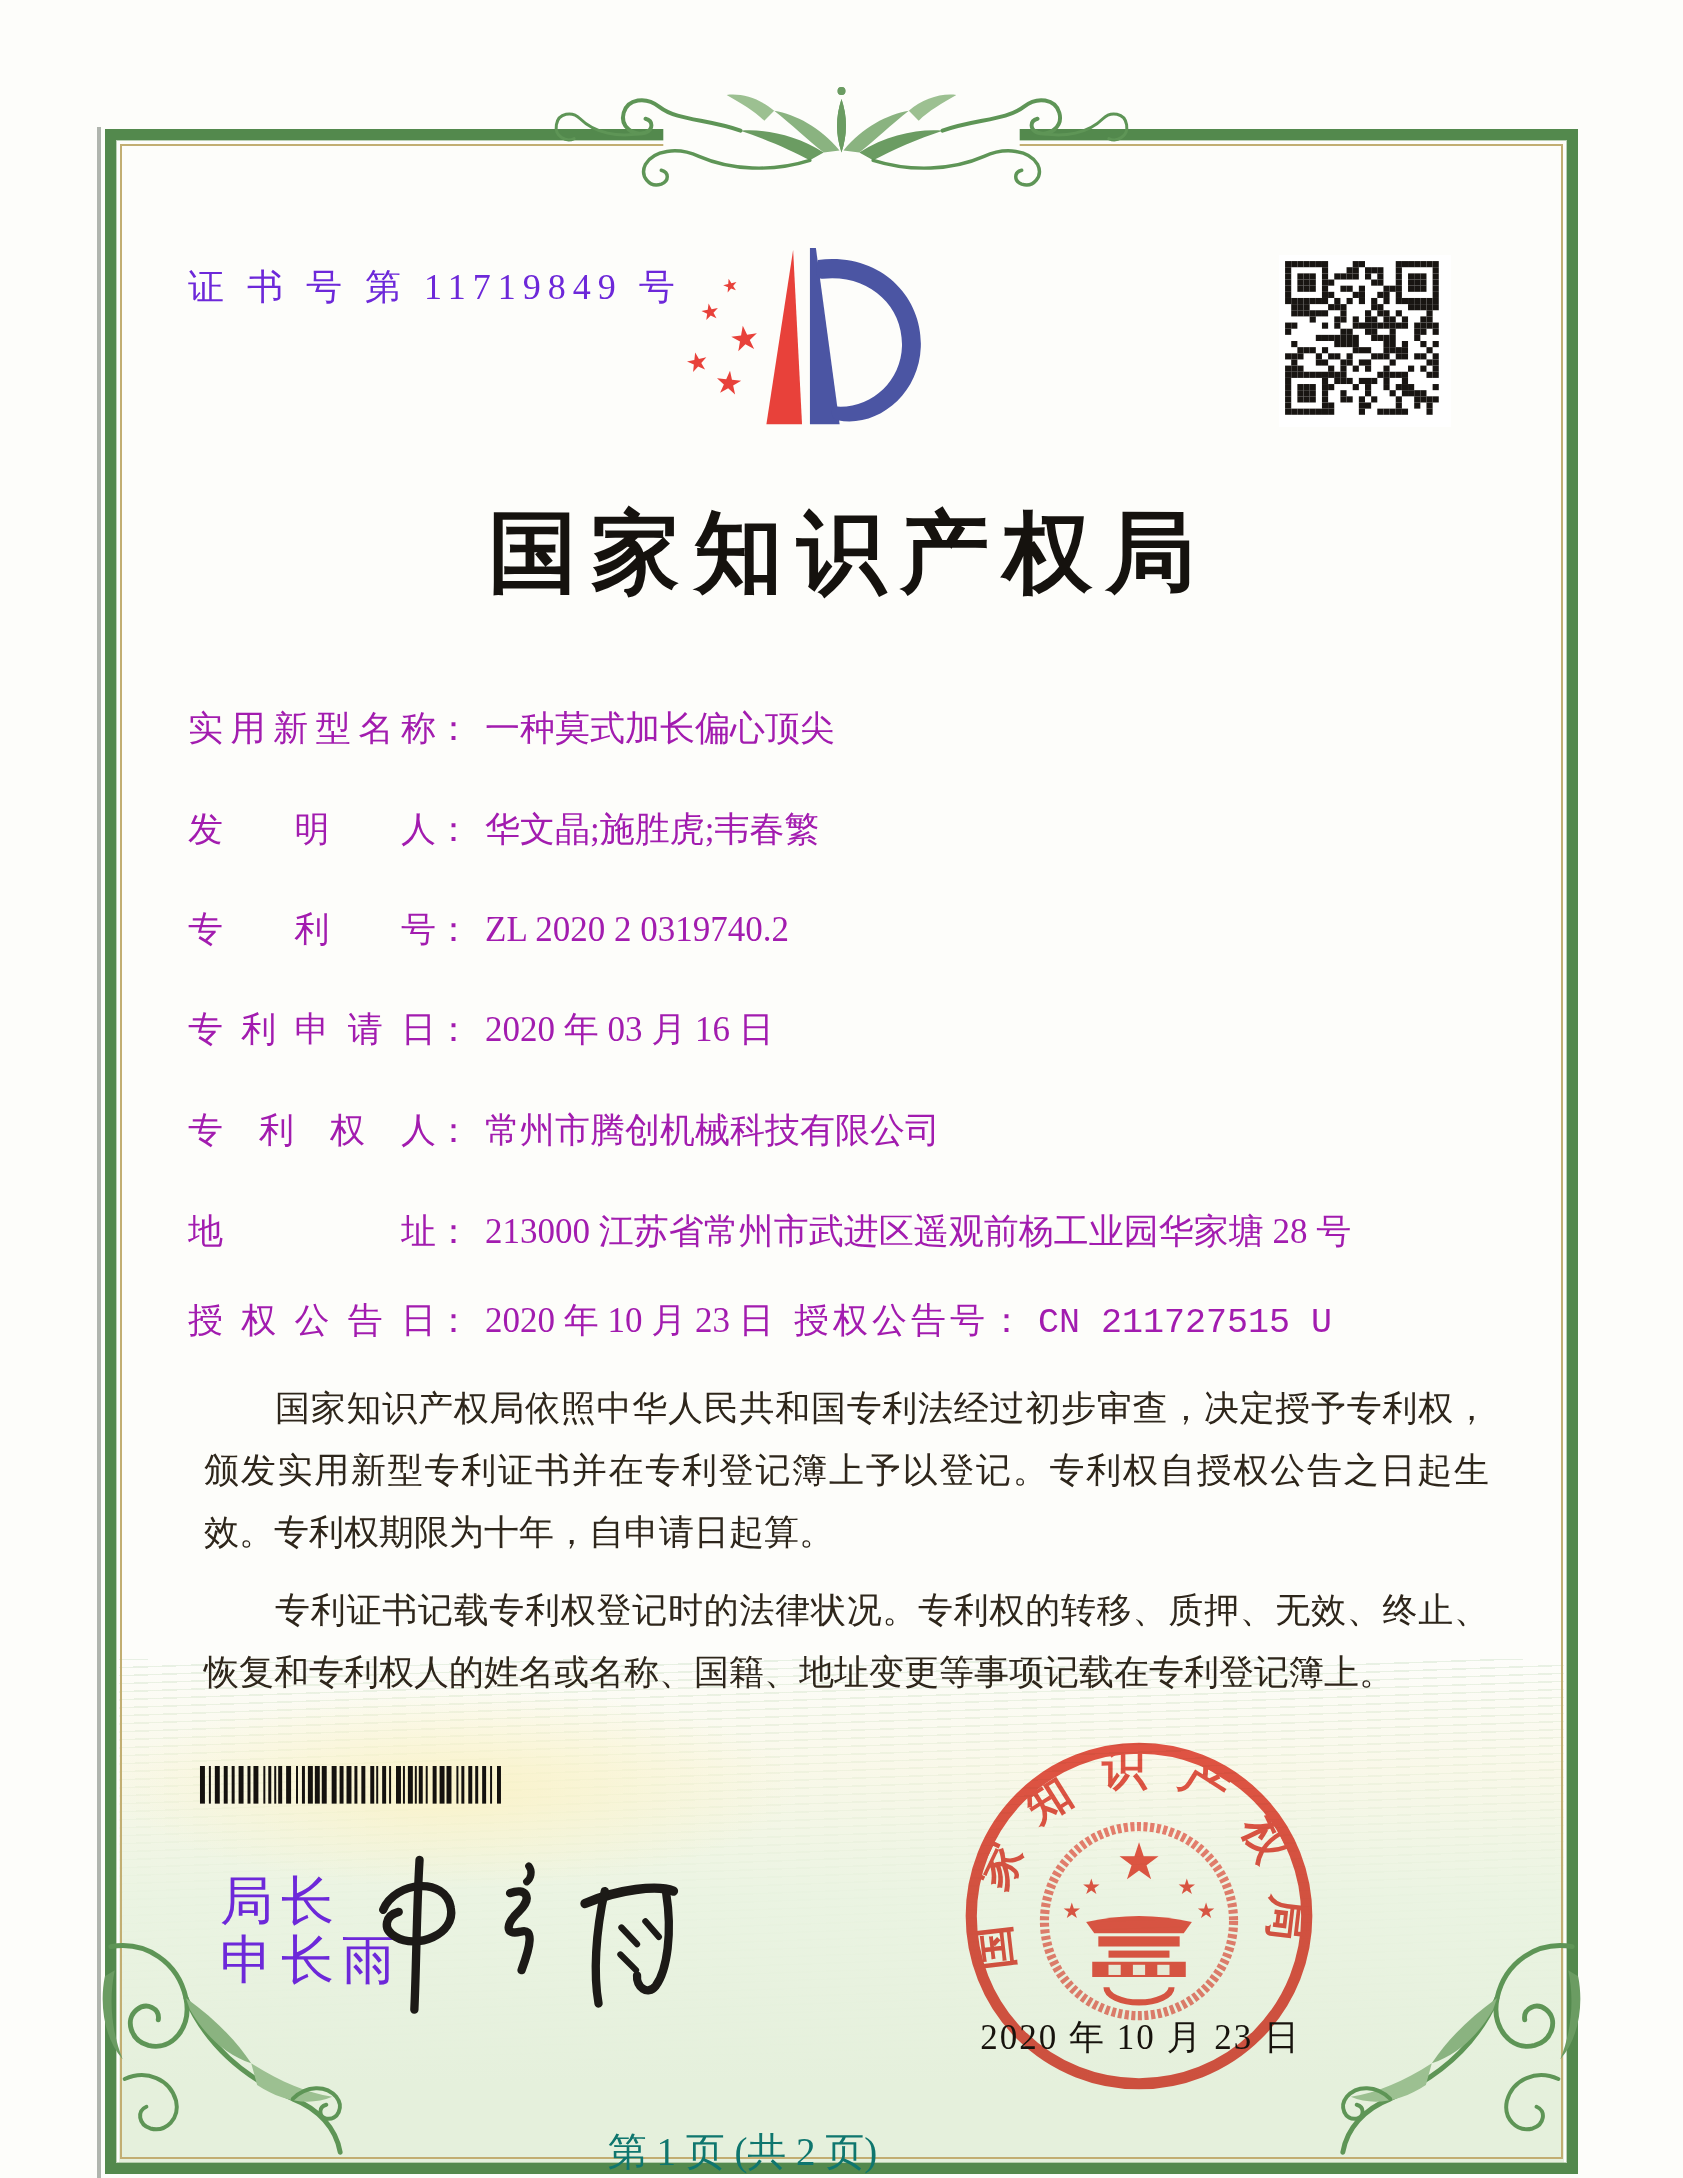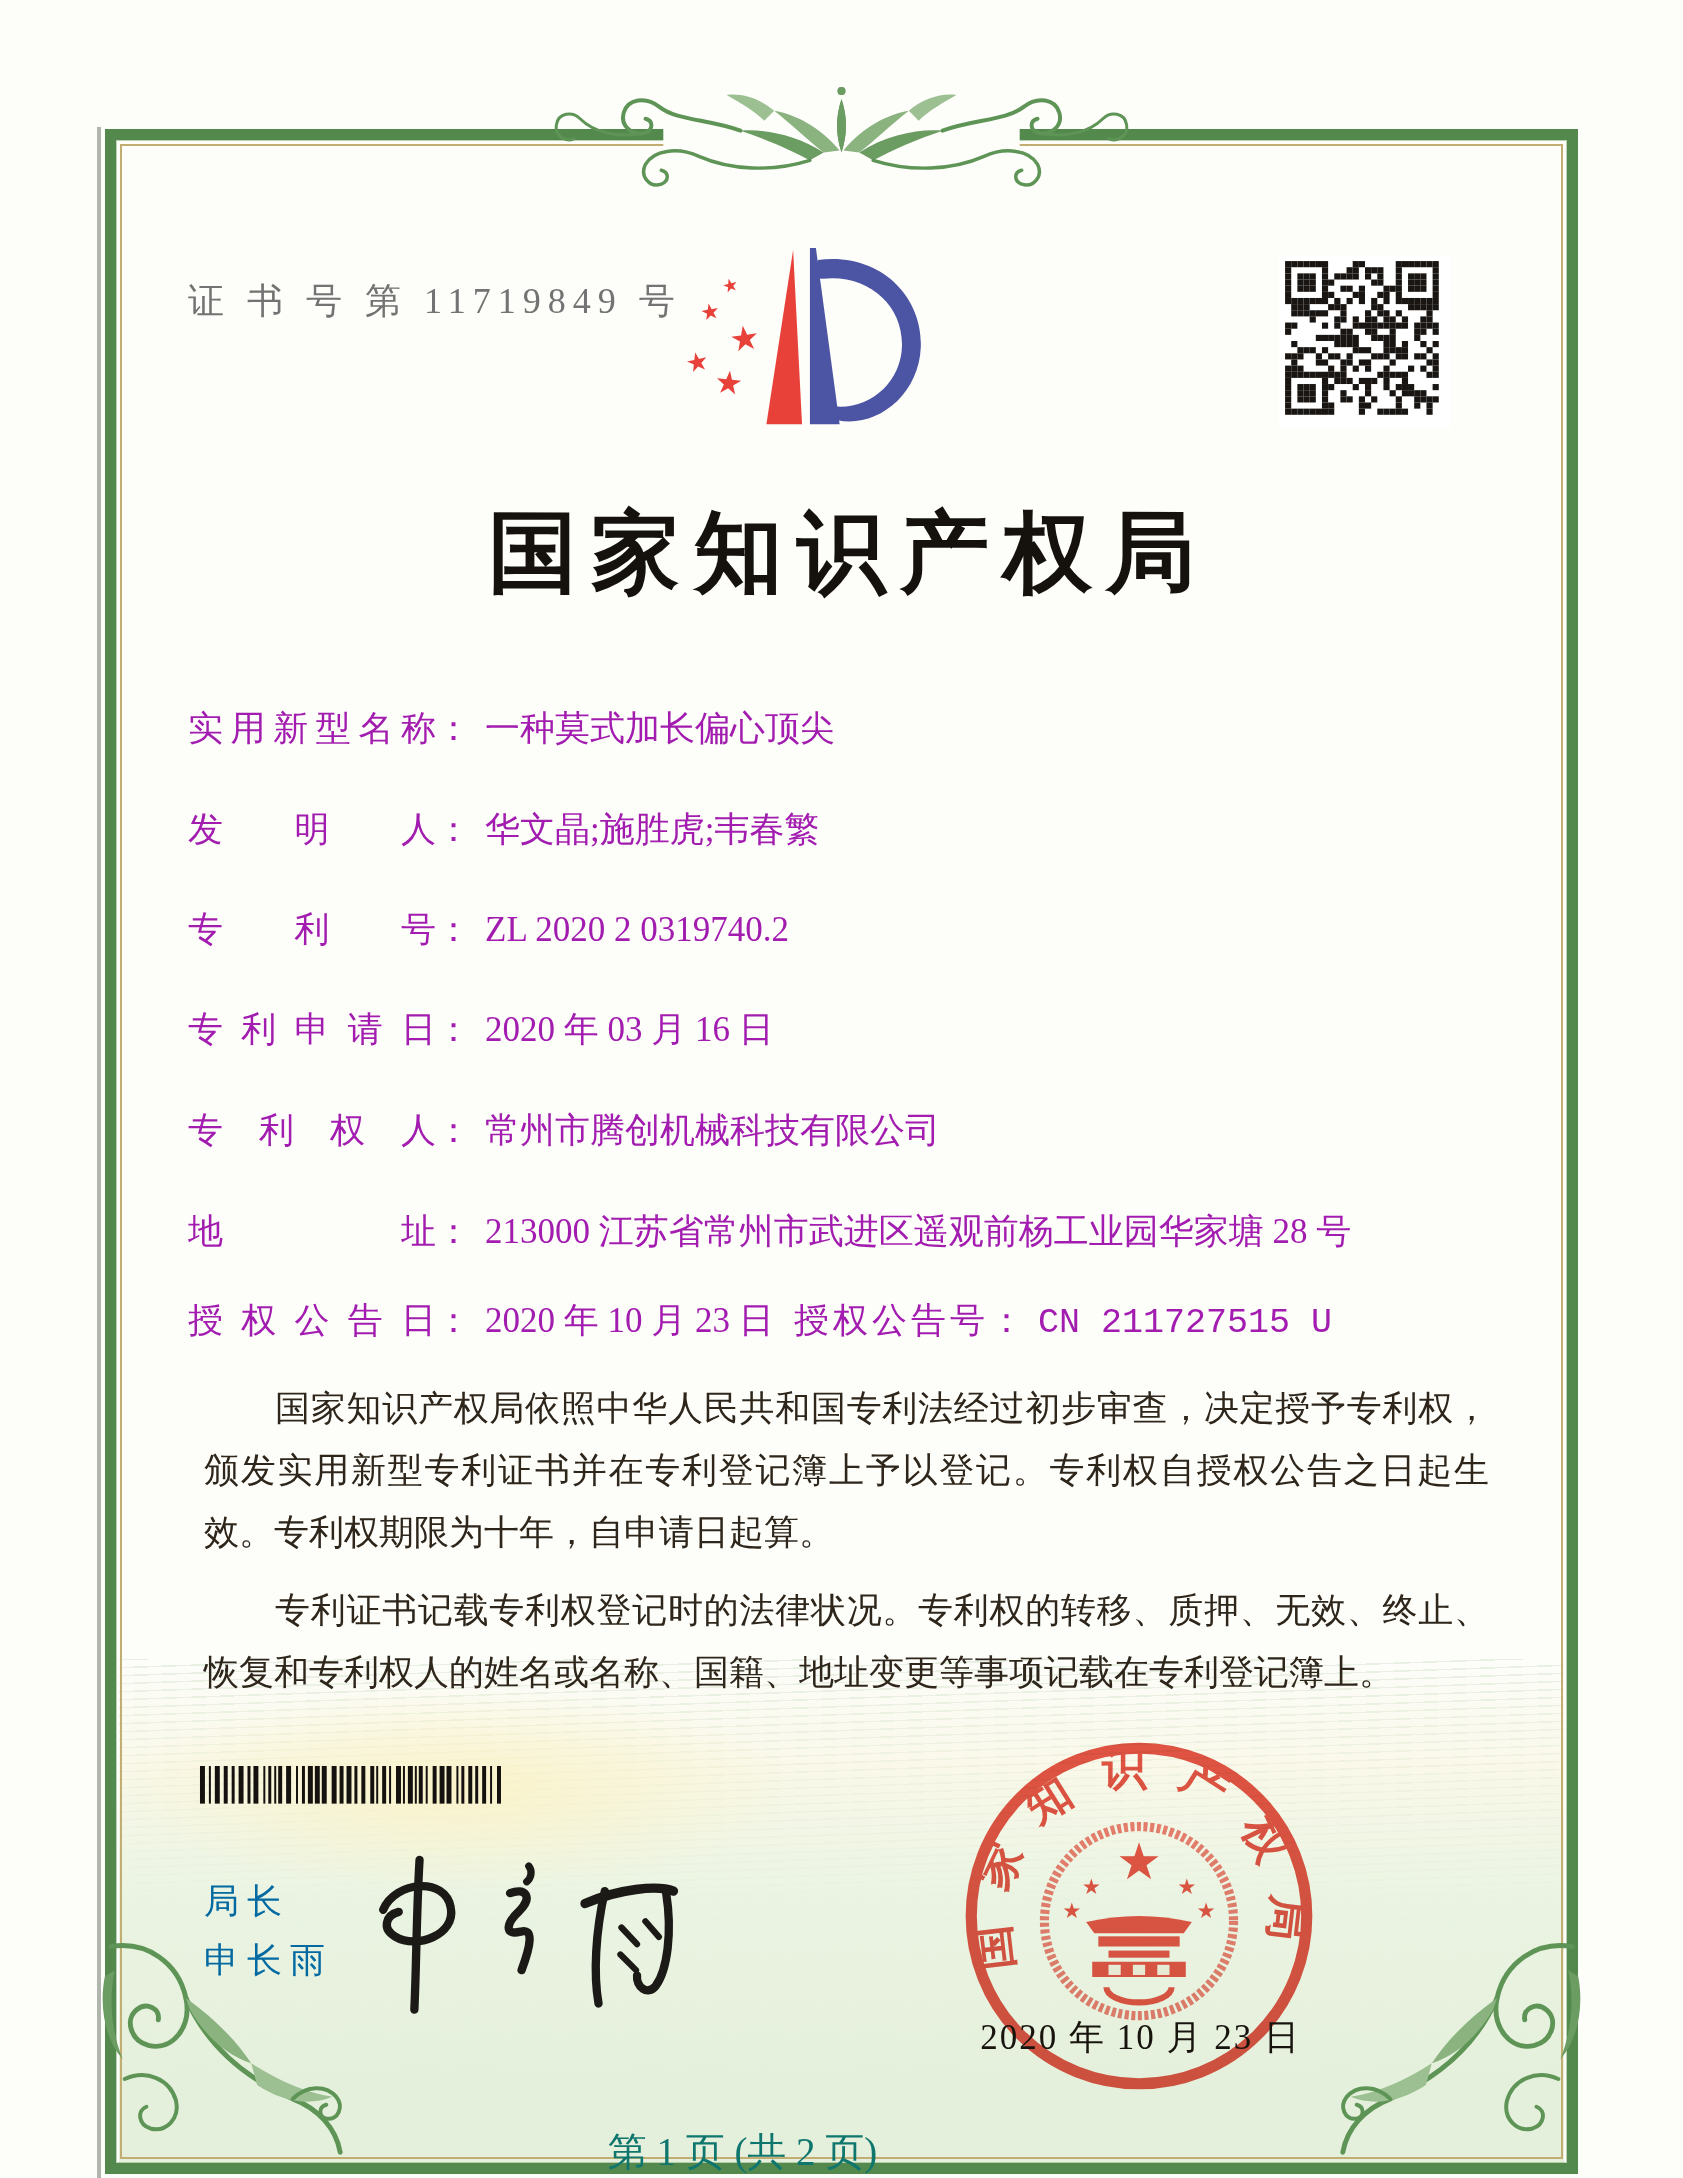--- a/index.html
+++ b/index.html
@@ -14,38 +14,38 @@
       linear-gradient(180deg, rgba(236,245,228,0) 0px, rgba(246,244,219,.55) 109px,
                       rgba(233,243,224,.92) 238px, #e5f0dc 426px),
       repeating-linear-gradient(178deg, rgba(128,178,118,.17) 0px, rgba(128,178,118,.17) 1.5px,
                       rgba(255,255,255,0) 1.5px, rgba(255,255,255,0) 8px);}
   
   .frame{position:absolute;left:105px;right:105px;top:129px;bottom:4px;border:11px solid #53894d;}
   .frame::before{content:"";position:absolute;inset:4px;border:2px solid #c2ae72;}
   .frame::after{content:"";position:absolute;inset:0;border:1px solid #8fb487;opacity:.6;}
   .orn{position:absolute;pointer-events:none;}
   
-  .cert-no{position:absolute;left:188px;top:277px;font-size:36px;letter-spacing:7px;color:#737373;}
+  .cert-no{position:absolute;left:188px;top:263px;font-size:36px;letter-spacing:7px;color:#6d28d9;}
   .logo{position:absolute;left:683px;top:248px;width:244px;height:194px;}
   .qr{position:absolute;left:1279px;top:255px;width:172px;height:172px;background:#fff;}
   .qr svg{position:absolute;inset:3px;fill:#181512;}
   .title{position:absolute;left:111px;width:1461px;top:493px;text-align:center;
          font-size:89px;font-weight:bold;letter-spacing:14px;text-indent:14px;color:#15120e;}
   .row{position:absolute;left:188px;width:1322px;font-size:35px;white-space:nowrap;color:#a21caf;}
   .lbl{display:inline-block;width:248px;text-align:justify;text-align-last:justify;vertical-align:baseline;}
   .val{margin-left:14px;}
   .g2{position:absolute;left:606px;top:0;white-space:nowrap;font-family:Liberation Mono, monospace;}
   .g2 .lbl2{letter-spacing:4px;}
   .body{position:absolute;left:188px;width:1317px;top:1362px;font-size:35px;line-height:62px;
         text-align:justify;color:#2e261b;}
   .body p{margin:16px;text-indent:71px;}
   .barcode{position:absolute;left:198px;top:1766px;width:309px;height:38px;}
   .barcode svg{fill:#14110e;}
-  .signer{position:absolute;left:204px;top:1871px;font-family:"Liberation Sans","DejaVu Sans",sans-serif;
-          font-size:35px;color:#0369a1;letter-spacing:8px;line-height:59px;}
+  .signer{position:absolute;left:220px;top:1871px;font-family:"Liberation Sans","DejaVu Sans",sans-serif;
+          font-size:53px;color:#6d28d9;letter-spacing:8px;line-height:59px;}
   .signature{position:absolute;left:354px;top:1826px;width:333px;height:203px;}
   .seal{position:absolute;left:956px;top:1733px;width:366px;height:366px;opacity:.93;mix-blend-mode:multiply;}
   .seal-date{position:absolute;left:974px;top:2014px;width:333px;text-align:center;
              font-size:35px;letter-spacing:2px;color:#17130d;}
   .footer{position:absolute;left:588px;top:2125px;width:309px;text-align:center;font-size:39px;color:#0f766e;}
 </style>
 </head>
 <body>
 
 <div class="page">

